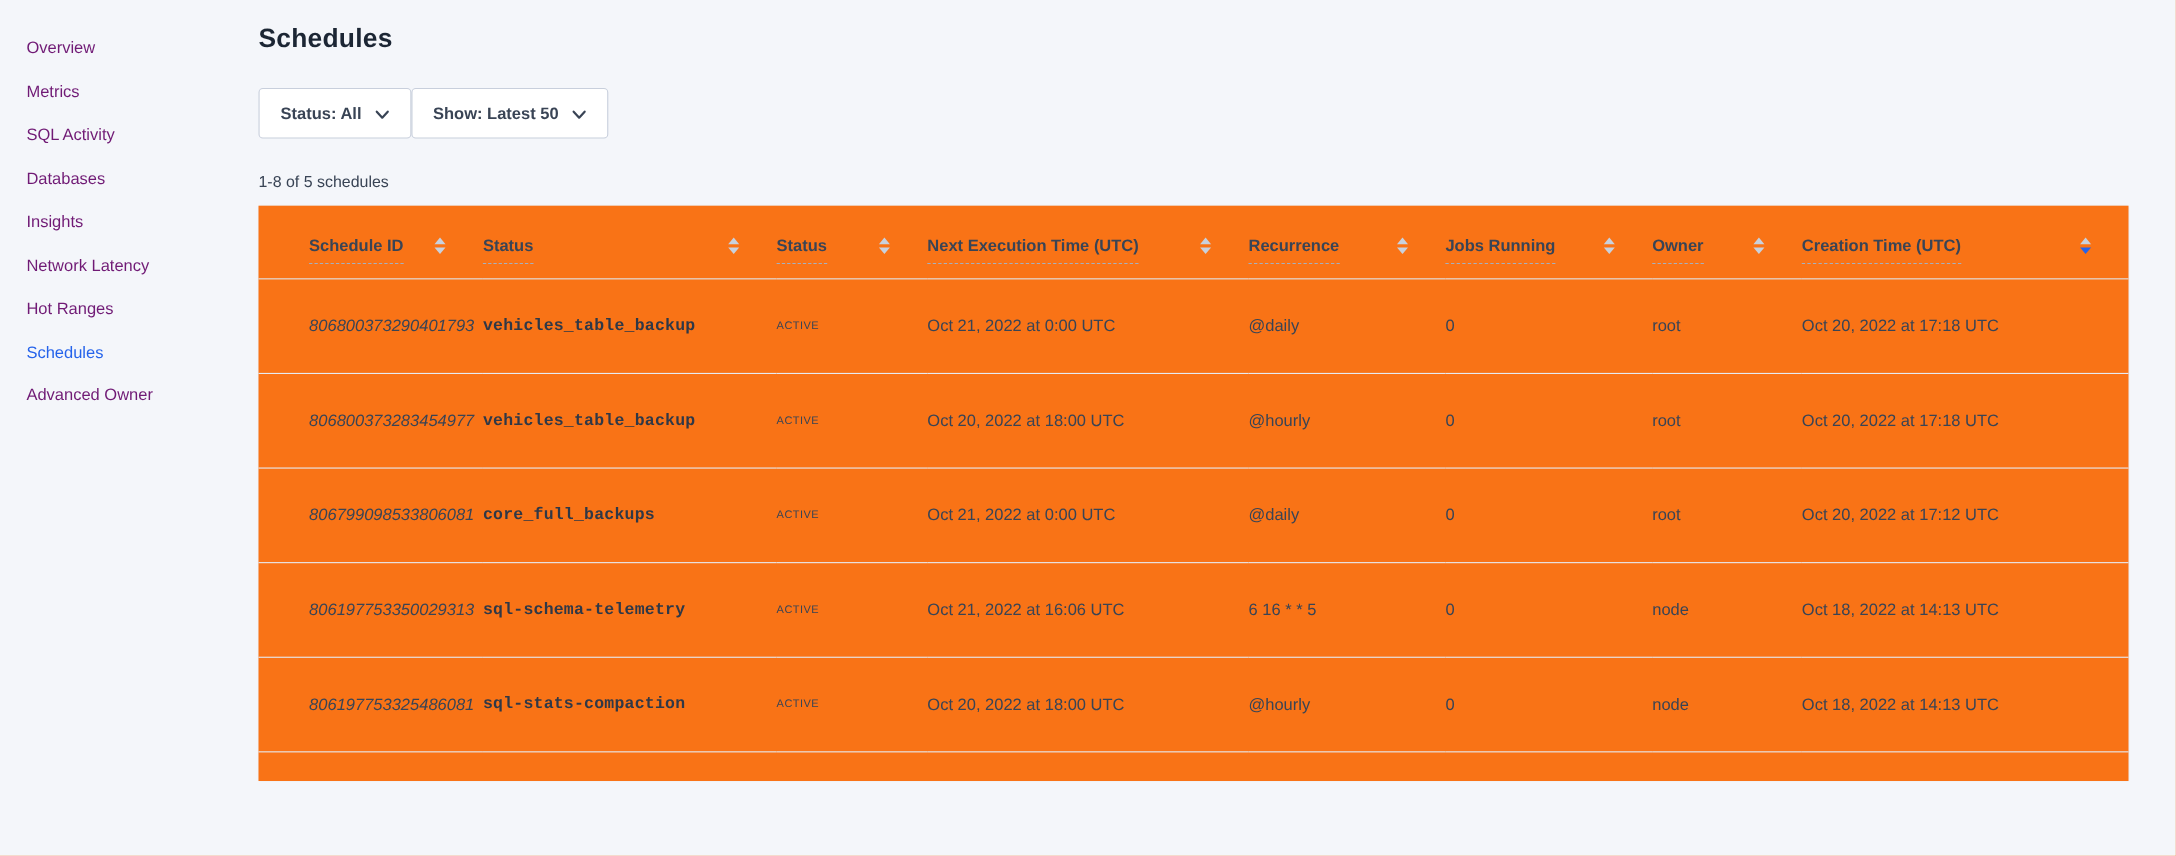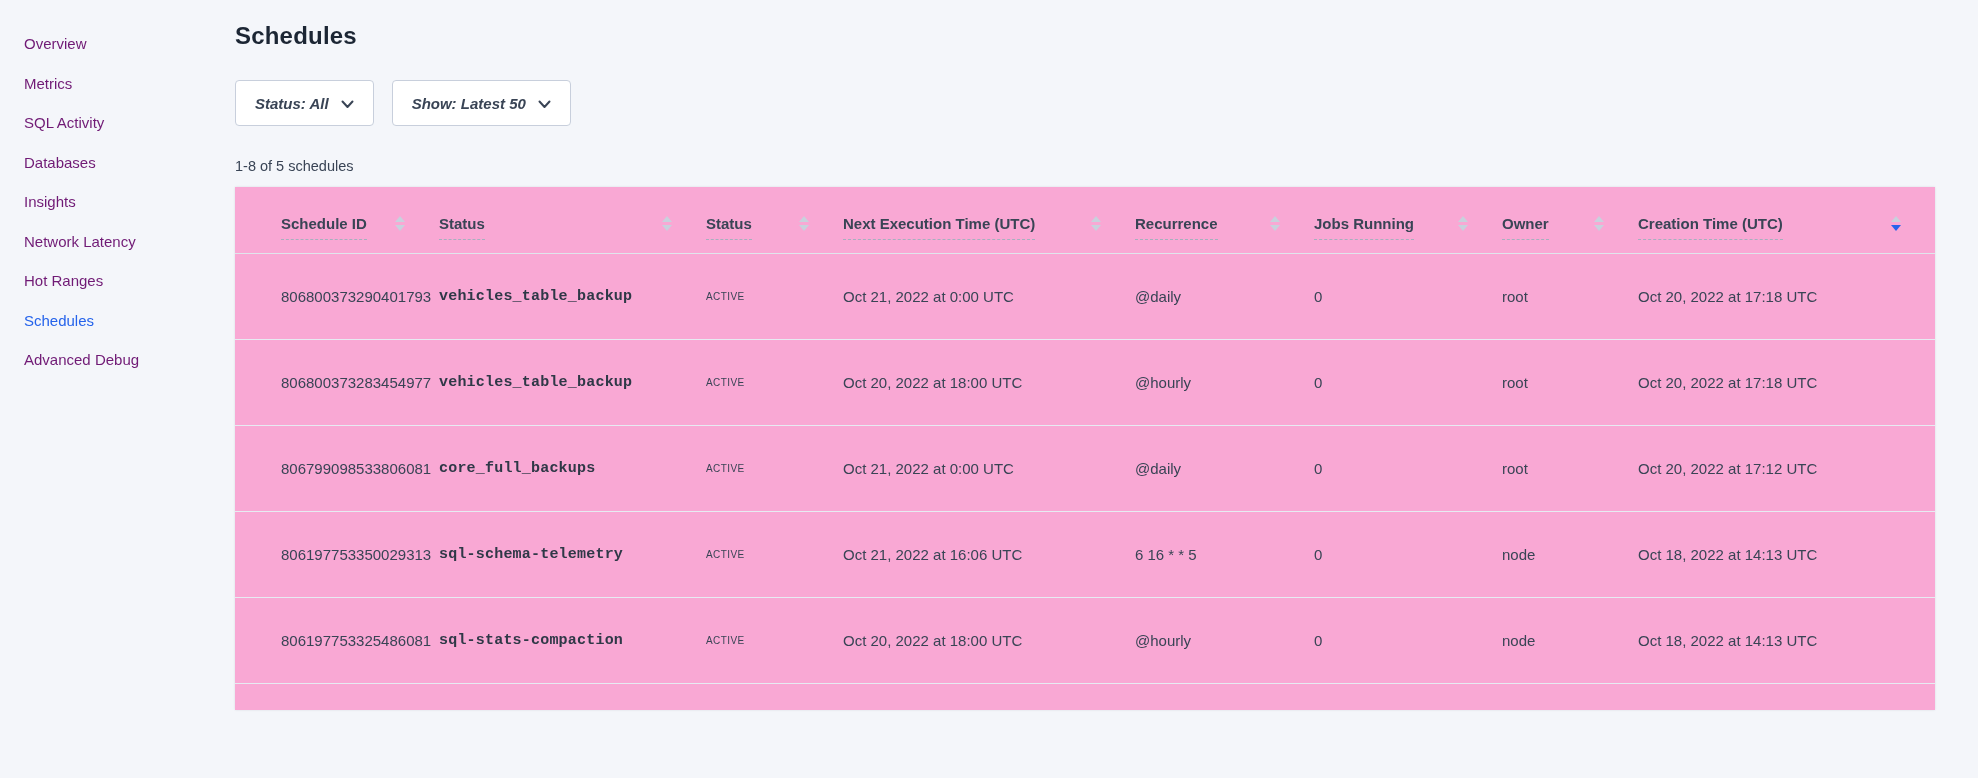--- a/index.html
+++ b/index.html
@@ -18,33 +18,33 @@
   .nav-item{
     height:39.5px;display:flex;align-items:center;
     font-size:15px;font-weight:400;color:#701a75;cursor:pointer;white-space:nowrap;
   }
   .nav-item.active{color:var(--accent);}
 
   
   .main{position:absolute;left:235px;top:0;width:1700px;}
   .page-title{margin-top:22px;font-size:24px;font-weight:700;color:#1c2634;letter-spacing:.2px;}
 
-  .filters{display:flex;gap:18px;margin-top:30px;font-style:italic;}
+  .filters{display:flex;margin-top:30px;}
   .dropdown{
     height:46px;background:#fff;border:1px solid #c8cfdc;border-radius:4px;
     display:inline-flex;align-items:center;gap:12px;padding:0 19px;
     font-size:15px;font-weight:700;color:#394455;cursor:pointer;
   }
   .chevron{display:inline-flex;align-items:center;margin-top:2px;}
 
   .count{margin-top:32px;font-size:14.5px;color:#394455;}
 
   
   .card{
-    margin-top:13px;background:#f9a8d4;
+    margin-top:13px;background:#f97316;
     box-shadow:0 0 2px rgba(30,40,60,.12);
     padding-bottom:26px;
   }
   table{width:100%;border-collapse:collapse;table-layout:fixed;}
   th{
     vertical-align:bottom;text-align:left;
     padding:28px 0 13px;border-bottom:1px solid #e0e5ec;cursor:pointer;
   }
   .th-inner{display:flex;align-items:flex-end;justify-content:space-between;padding-right:34px;}
   th:first-child .th-inner{padding-left:46px;}
@@ -54,40 +54,40 @@
   }
   .sort{display:flex;flex-direction:column;gap:3px;margin-bottom:9px;}
   .sort .up{width:0;height:0;border-left:5px solid transparent;border-right:5px solid transparent;border-bottom:6px solid #c9d1dd;}
   .sort .down{width:0;height:0;border-left:5px solid transparent;border-right:5px solid transparent;border-top:6px solid #c9d1dd;}
   .sort .down.active{border-top-color:var(--accent);}
 
   td{
     height:86px;border-bottom:1px solid #e7ebf2;
     font-size:15px;color:#394455;vertical-align:middle;white-space:nowrap;
   }
-  td:first-child{padding-left:46px;}
+  td:first-child{padding-left:46px;font-style:italic;}
   .mono{
     font-family:"Liberation Mono","DejaVu Sans Mono",monospace;
     font-weight:700;font-size:15px;letter-spacing:.2px;color:#2f3847;
   }
   .status{font-size:10px;letter-spacing:.4px;}
 </style>
 </head>
 <body>
 
 <aside class="sidebar">
   <div class="nav-item">Overview</div>
   <div class="nav-item">Metrics</div>
   <div class="nav-item">SQL Activity</div>
   <div class="nav-item">Databases</div>
   <div class="nav-item">Insights</div>
   <div class="nav-item">Network Latency</div>
   <div class="nav-item">Hot Ranges</div>
   <div class="nav-item active">Schedules</div>
-  <div class="nav-item">Advanced Debug</div>
+  <div class="nav-item">Advanced Owner</div>
 </aside>
 
 <main class="main">
   <h1 class="page-title">Schedules</h1>
 
   <div class="filters">
     <div class="dropdown">
       <span>Status: All</span>
       <span class="chevron">
         <svg width="13" height="9" viewBox="0 0 13 9">

